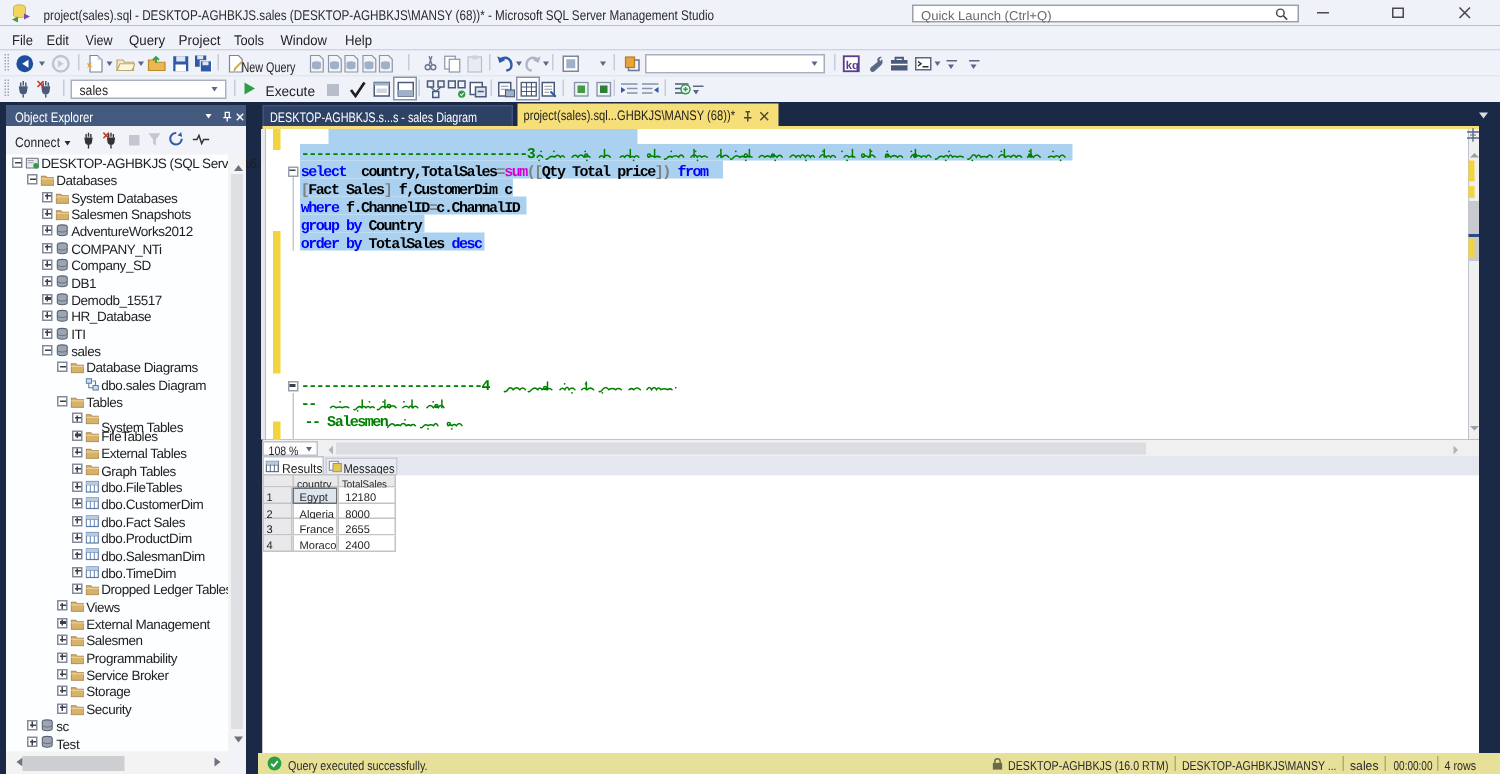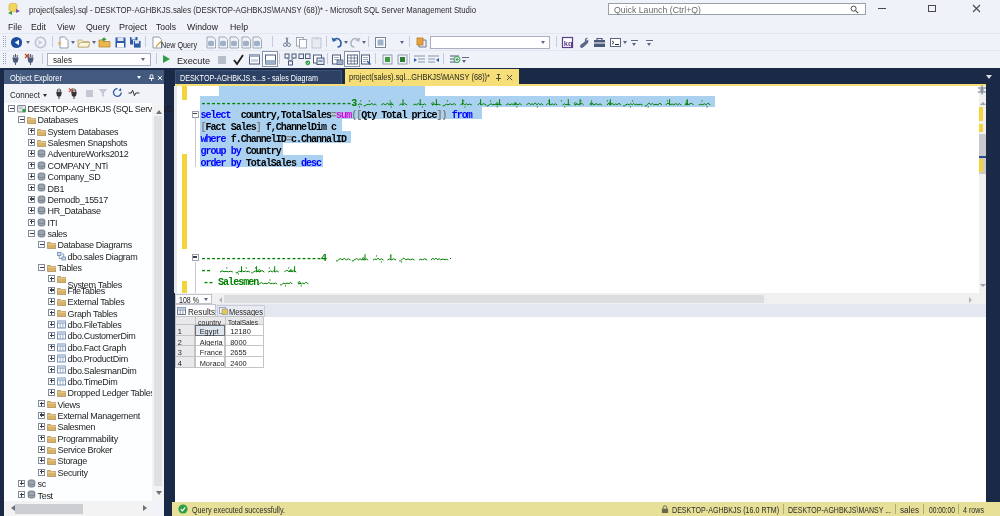--- a/index.html
+++ b/index.html
@@ -472,21 +472,21 @@
     </svg>
 <div class="a" style="left:67.5px;top:331.4px;font-size:9px;letter-spacing:-0.3px;color:#1e1e1e;white-space:nowrap">dbo.CustomerDim</div>
 <div class="a" style="left:48px;top:343.57px;width:7px;height:7px;background:#fff;border:1px solid #848b98"></div>
 <div class="a" style="left:49.5px;top:346.27px;width:4px;height:1.1px;background:#3a3f4a"></div>
 <div class="a" style="left:50.95px;top:344.77px;width:1.1px;height:4px;background:#3a3f4a"></div>
 <svg class="a" style="left:57px;top:342.57px" width="9" height="9" viewBox="0 0 9 9">
       <rect x="0.5" y="1" width="8" height="7" fill="#fff" stroke="#5a7ba6" stroke-width="0.8"></rect>
       <path d="M0.5 3.2h8M3.2 1v7M5.9 1v7" stroke="#5a7ba6" stroke-width="0.6"></path>
       <rect x="0.5" y="1" width="8" height="2.2" fill="#b8cbe0"></rect>
     </svg>
-<div class="a" style="left:67.5px;top:342.77px;font-size:9px;letter-spacing:-0.3px;color:#1e1e1e;white-space:nowrap">dbo.Fact Graph</div>
+<div class="a" style="left:67.5px;top:342.77px;font-size:9px;letter-spacing:-0.3px;color:#1e1e1e;white-space:nowrap">dbo.Fact Sales</div>
 <div class="a" style="left:48px;top:354.94px;width:7px;height:7px;background:#fff;border:1px solid #848b98"></div>
 <div class="a" style="left:49.5px;top:357.64px;width:4px;height:1.1px;background:#3a3f4a"></div>
 <div class="a" style="left:50.95px;top:356.14px;width:1.1px;height:4px;background:#3a3f4a"></div>
 <svg class="a" style="left:57px;top:353.94px" width="9" height="9" viewBox="0 0 9 9">
       <rect x="0.5" y="1" width="8" height="7" fill="#fff" stroke="#5a7ba6" stroke-width="0.8"></rect>
       <path d="M0.5 3.2h8M3.2 1v7M5.9 1v7" stroke="#5a7ba6" stroke-width="0.6"></path>
       <rect x="0.5" y="1" width="8" height="2.2" fill="#b8cbe0"></rect>
     </svg>
 <div class="a" style="left:67.5px;top:354.14px;font-size:9px;letter-spacing:-0.3px;color:#1e1e1e;white-space:nowrap">dbo.ProductDim</div>
 <div class="a" style="left:48px;top:366.31px;width:7px;height:7px;background:#fff;border:1px solid #848b98"></div>
@@ -616,21 +616,21 @@
 <div class="a" style="left:182.2px;top:281px;width:4.6px;height:12px;background:#f2d53c"></div>
 <div class="a" style="left:219px;top:86px;width:206px;height:9.5px;background:#abd1f0"></div>
 <div class="a" style="left:200px;top:95.5px;width:515px;height:11.93px;background:#abd1f0"></div>
 <div class="a" style="left:200px;top:107.43px;width:282px;height:11.93px;background:#abd1f0"></div>
 <div class="a" style="left:200px;top:119.36px;width:142px;height:11.93px;background:#abd1f0"></div>
 <div class="a" style="left:200px;top:131.29px;width:151px;height:11.93px;background:#abd1f0"></div>
 <div class="a" style="left:200px;top:143.22px;width:82.5px;height:11.93px;background:#abd1f0"></div>
 <div class="a" style="left:200px;top:155.15px;width:122.5px;height:11.93px;background:#abd1f0"></div>
 <div class="a mono" style="left:200.5px;top:98.1px"><span style="color:#008000">------------------------------3</span></div>
 <div class="a mono" style="left:200.5px;top:110.03px"><span style="color:#0000ff">select</span><span style="color:#000000">  country,TotalSales</span><span style="color:#808080">=</span><span style="color:#d600d6">sum</span><span style="color:#808080">([</span><span style="color:#000000">Qty Total price</span><span style="color:#808080">])</span><span style="color:#000000"> </span><span style="color:#0000ff">from</span></div>
-<div class="a mono" style="left:200.5px;top:121.96px"><span style="color:#808080">[</span><span style="color:#000000">Fact Sales</span><span style="color:#808080">]</span><span style="color:#000000"> f,ChannelDim c</span></div>
+<div class="a mono" style="left:200.5px;top:121.96px"><span style="color:#808080">[</span><span style="color:#000000">Fact Sales</span><span style="color:#808080">]</span><span style="color:#000000"> f,CustomerDim c</span></div>
 <div class="a mono" style="left:200.5px;top:133.89px"><span style="color:#0000ff">where</span><span style="color:#000000"> f.ChannelID</span><span style="color:#808080">=</span><span style="color:#000000">c.ChannalID</span></div>
 <div class="a mono" style="left:200.5px;top:145.82px"><span style="color:#0000ff">group by</span><span style="color:#000000"> Country</span></div>
 <div class="a mono" style="left:200.5px;top:157.75px"><span style="color:#0000ff">order by</span><span style="color:#000000"> TotalSales </span><span style="color:#0000ff">desc</span></div>
 <div class="a mono" style="left:200.5px;top:253.19px"><span style="color:#008000">------------------------4</span></div>
 <div class="a mono" style="left:200.5px;top:265.12px"><span style="color:#008000">--</span></div>
 <div class="a mono" style="left:203px;top:277.05px"><span style="color:#008000">-- Salesmen</span></div>
 <div class="a" style="left:191.5px;top:110.63000000000001px;width:7px;height:7px;background:#fff;border:1px solid #9aa0ab"></div>
 <div class="a" style="left:193.0px;top:113.33000000000001px;width:4px;height:1.1px;background:#3a3f4a"></div>
 <div class="a" style="left:191.5px;top:253.79px;width:7px;height:7px;background:#fff;border:1px solid #9aa0ab"></div>
 <div class="a" style="left:193.0px;top:256.49px;width:4px;height:1.1px;background:#3a3f4a"></div>

